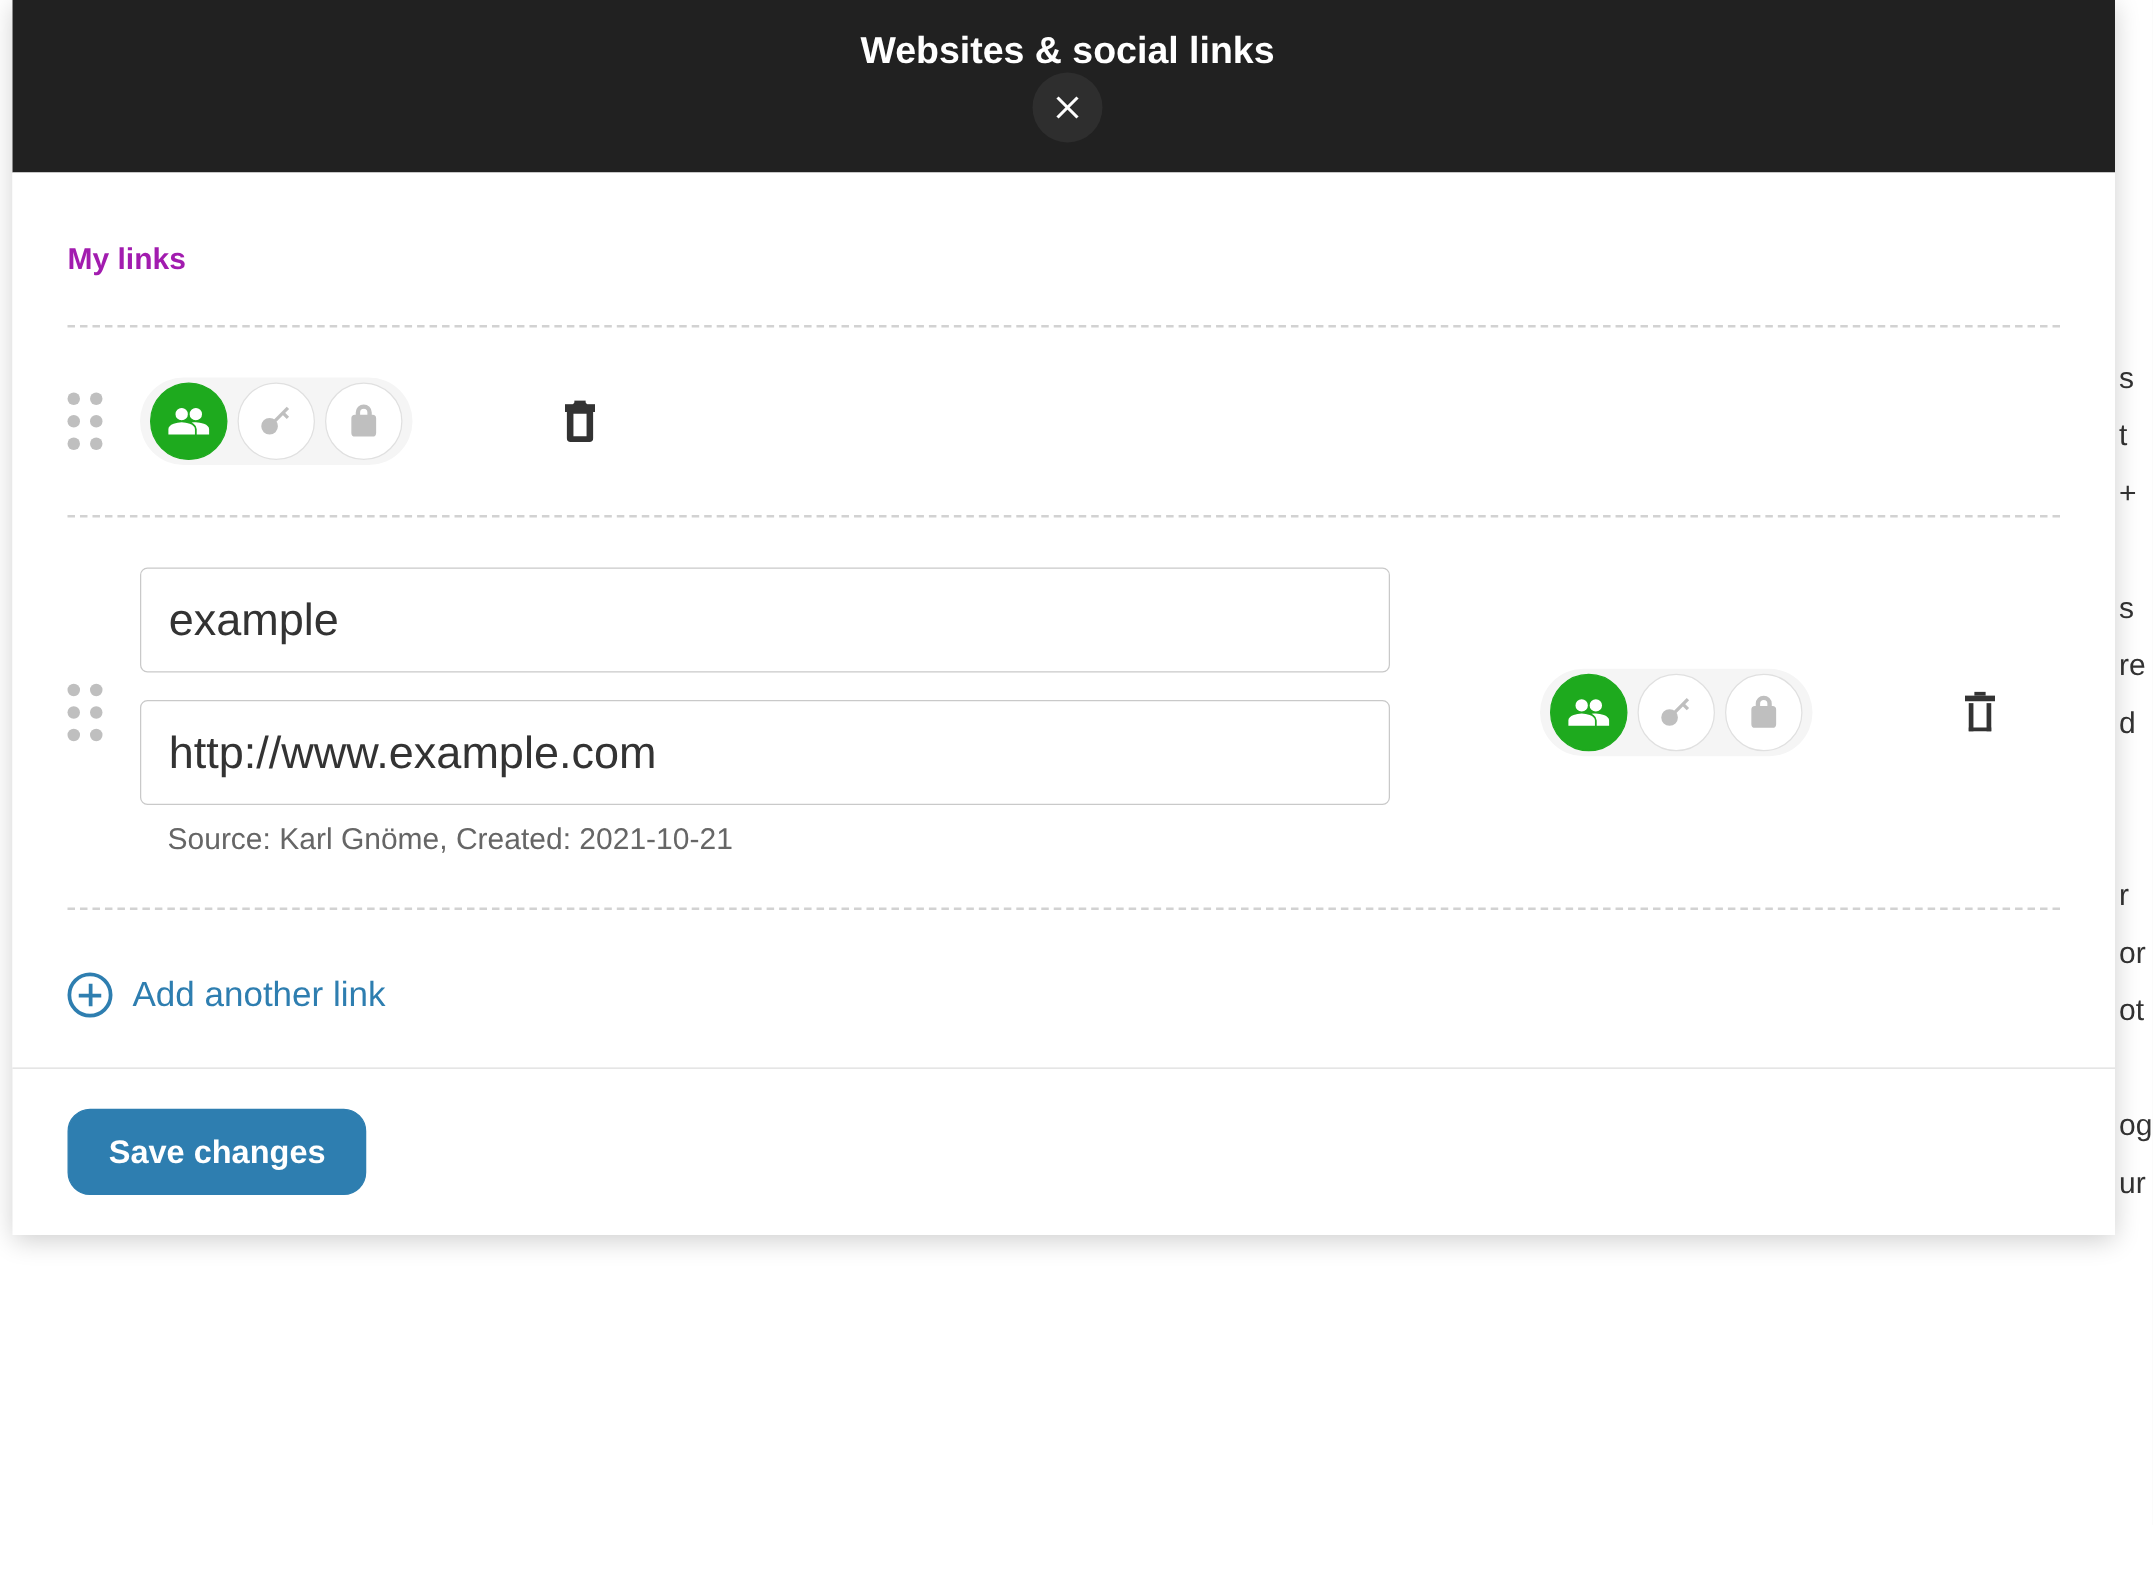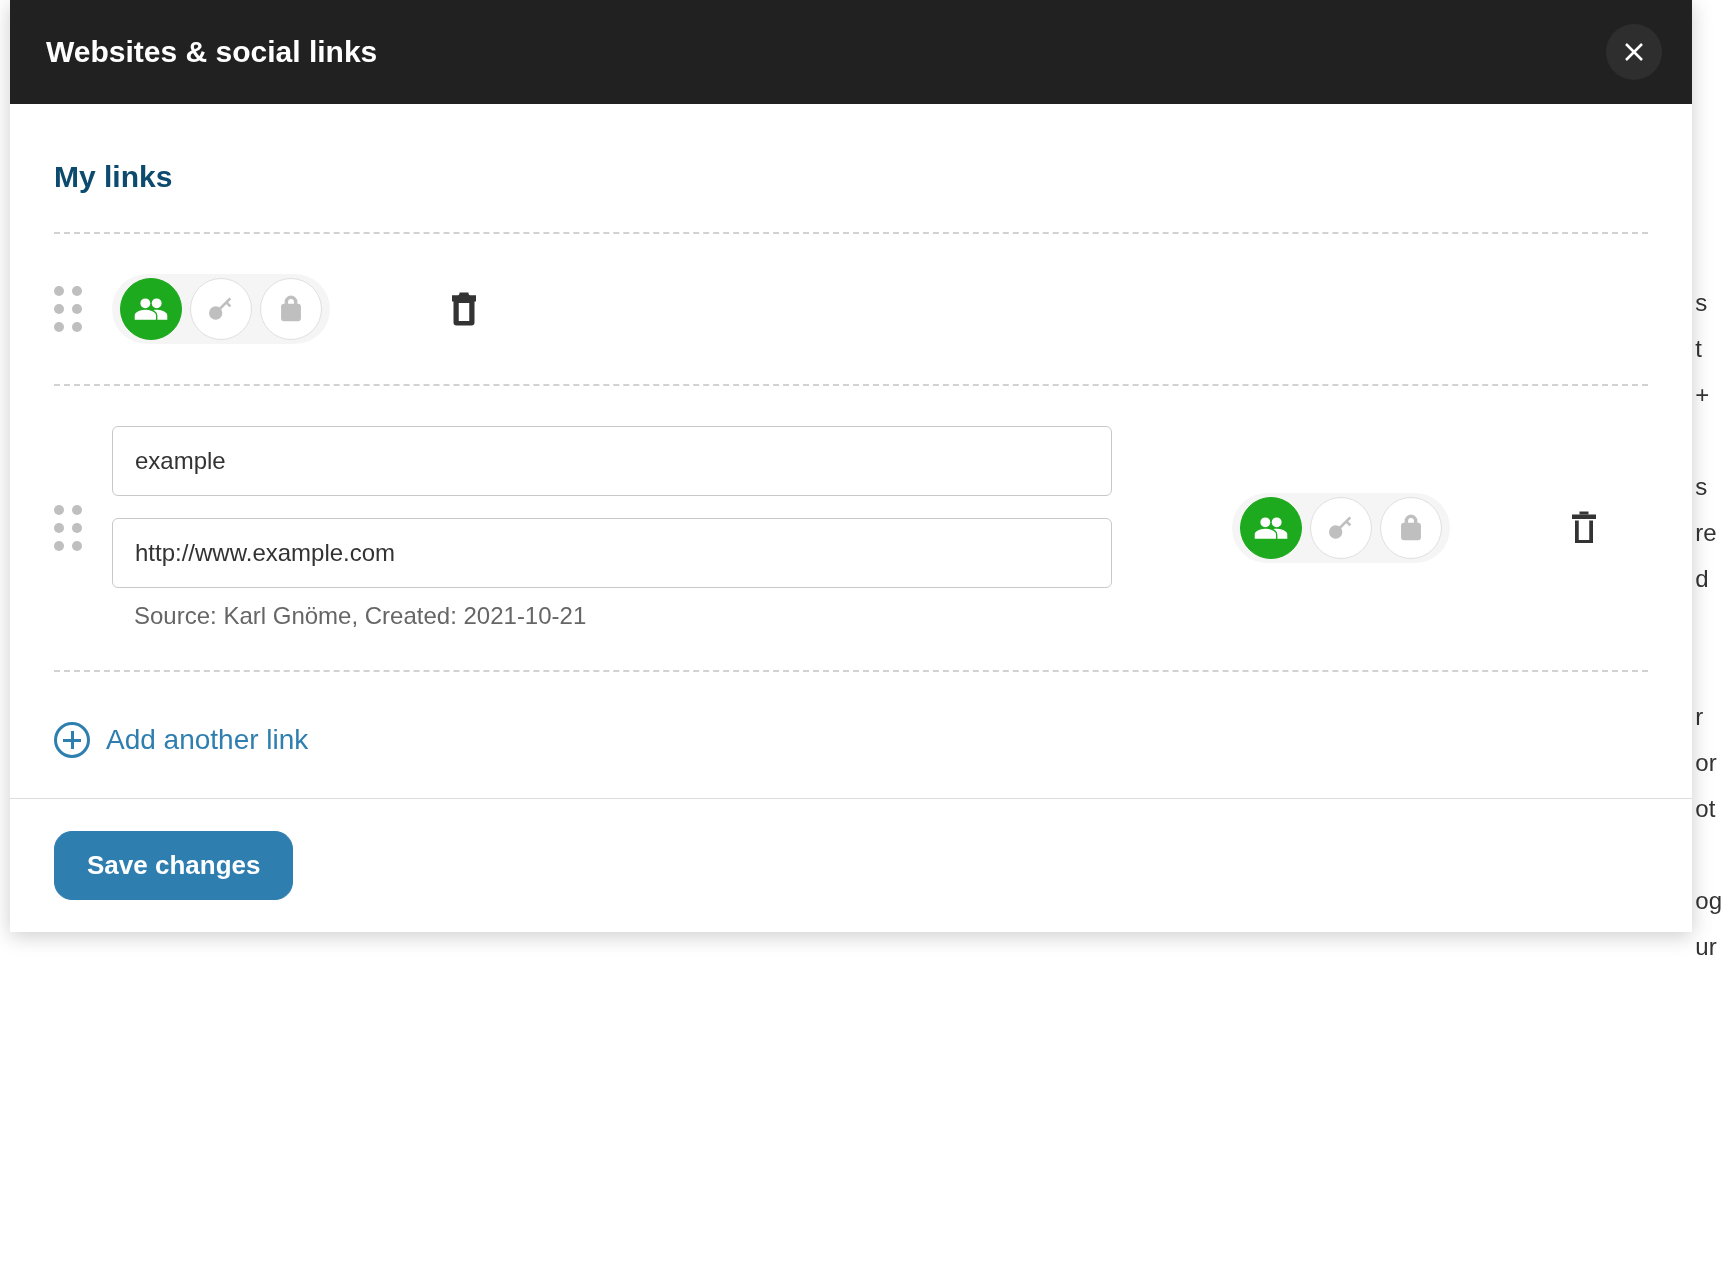--- a/index.html
+++ b/index.html
@@ -37,20 +37,21 @@
     flex-direction: column;
     border-radius: 0;
   }
   .modal-header {
     background: #212121;
     color: #fff;
     display: flex;
     align-items: center;
     justify-content: space-between;
     padding: 24px 30px 24px 36px;
+    flex-direction: column;
   }
   .modal-title {
     font-size: 30px;
     font-weight: 600;
   }
   .close-btn {
     width: 56px;
     height: 56px;
     border-radius: 50%;
     background: #2e2e2e;
@@ -64,23 +65,23 @@
     padding: 56px 44px 40px 44px;
     background: #fff;
     flex: 1;
   }
   .description {
     font-size: 28px;
     color: #2c2c2c;
     margin-bottom: 70px;
   }
   .section-title {
-    font-size: 30px;
+    font-size: 24px;
     font-weight: 700;
-    color: #0c4a6e;
+    color: #a21caf;
     margin-bottom: 38px;
   }
   .dashed-divider {
     border: none;
     border-top: 2px dashed #d2d2d2;
     margin: 0;
   }
   .link-row {
     display: flex;
     align-items: center;
@@ -160,21 +161,21 @@
     display: flex;
     align-items: center;
     justify-content: center;
     cursor: pointer;
     flex-shrink: 0;
     margin-right: 40px;
   }
   .delete-btn svg { fill: #333; }
   .text-input {
     width: 100%;
-    font-size: 24px;
+    font-size: 36px;
     padding: 20px 22px;
     border: 1px solid #c9c9c9;
     border-radius: 6px;
     color: #333;
     font-family: inherit;
     margin-bottom: 22px;
   }
   .text-input:last-of-type { margin-bottom: 0; }
   .link-row-edit .link-content { padding-right: 40px; }
   .add-another {

